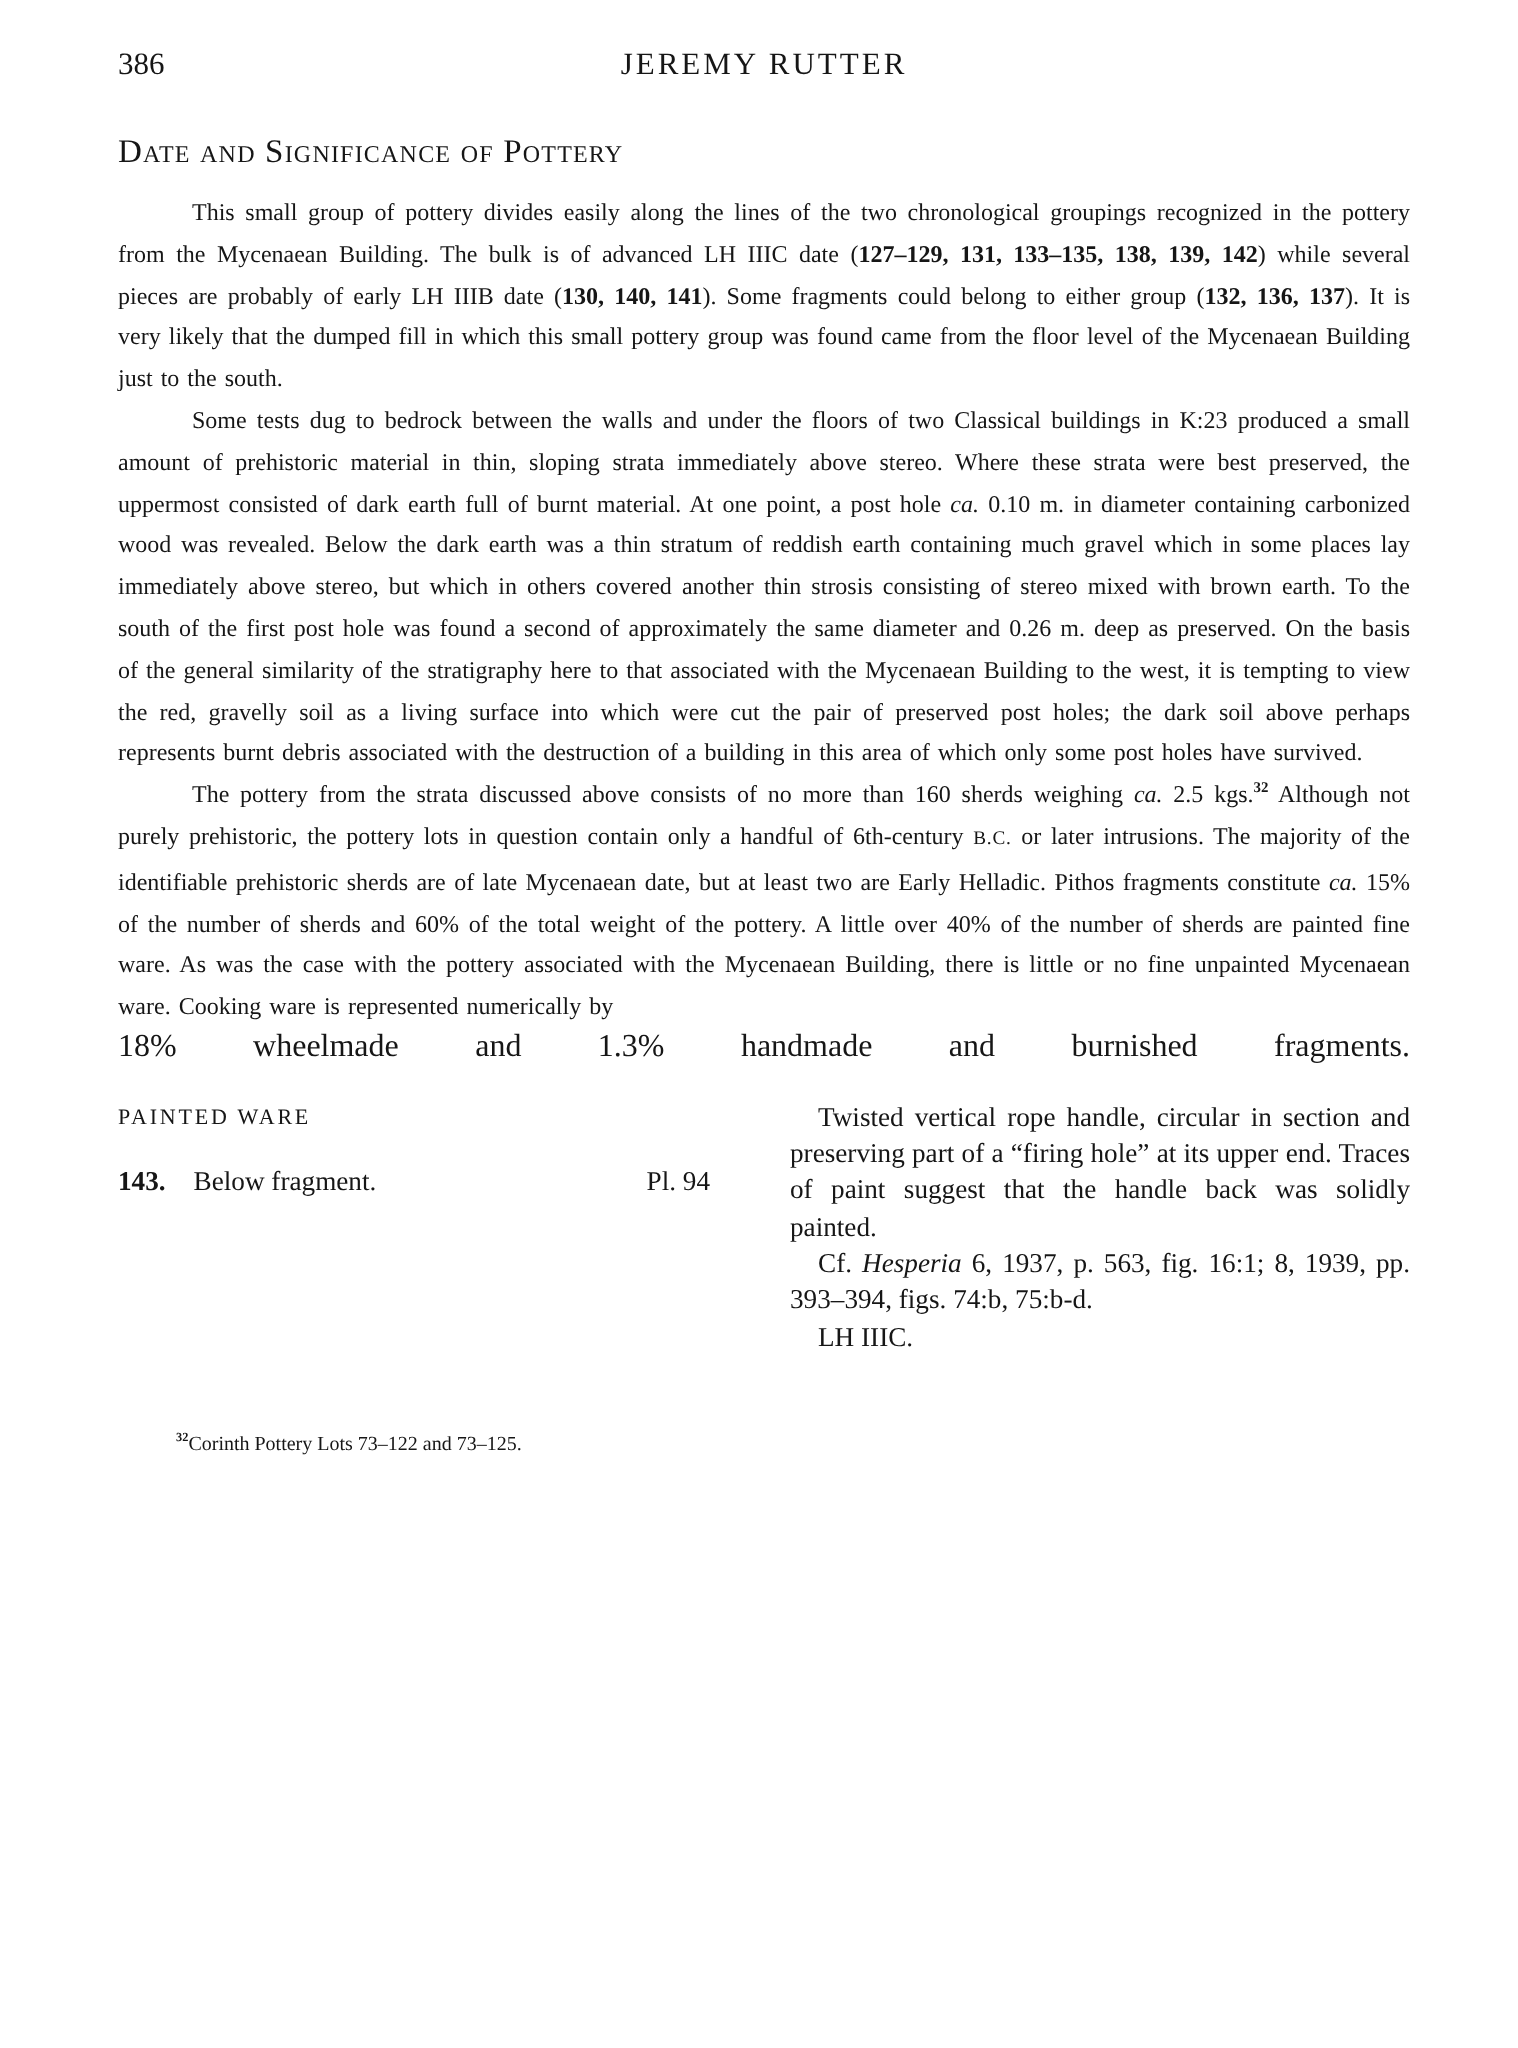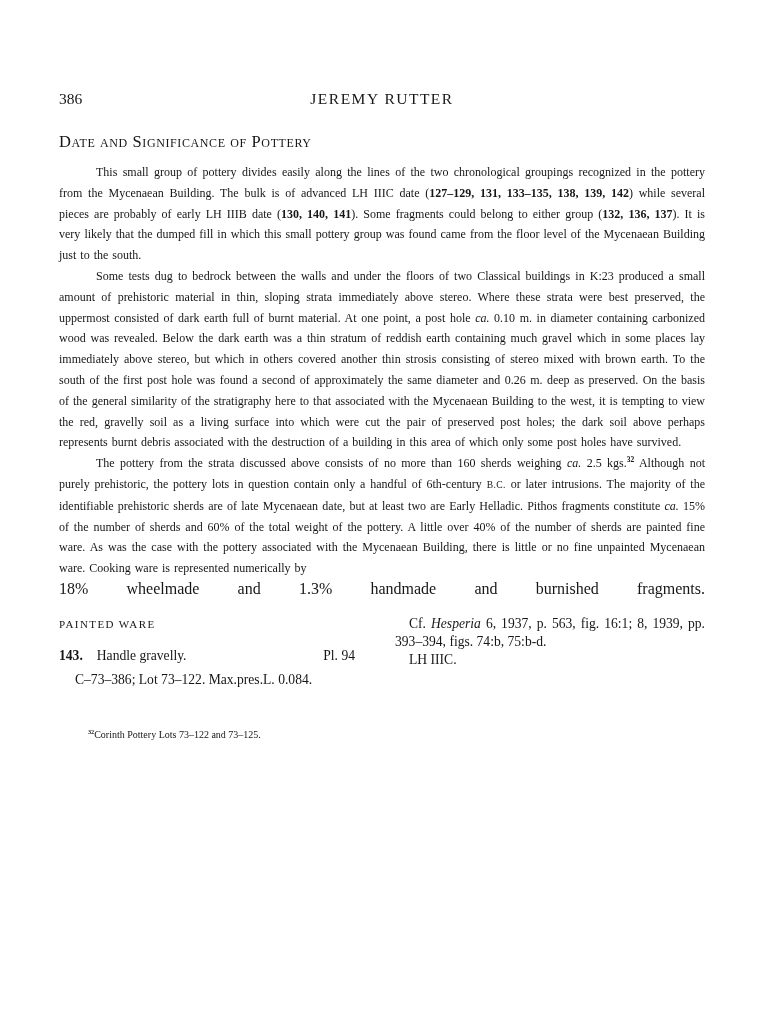--- a/index.html
+++ b/index.html
@@ -5,21 +5,21 @@
   * { margin: 0; padding: 0; box-sizing: border-box; }
   html, body { background: #e8e8e8; }
   .page {
     position: relative;
     width: 759px;
     height: 1024px;
     margin: 0 auto;
     background: #ffffff;
     color: #161616;
     font-family: "Liberation Serif", "DejaVu Serif", serif;
-    padding: 90px 54px 0 59px;
+    padding: 24px 54px 0 59px;
     overflow: hidden;
   }
   
   .running-header {
     position: relative;
     height: 18px;
     font-size: 15.5px;
     margin-bottom: 24px;
   }
   .page-num { position: absolute; left: 0; top: 0; }
@@ -117,26 +117,26 @@
 
   <p class="body ind"><span>The pottery from the strata discussed above consists of no more than 160 sherds weighing </span><i>ca.</i><span> 2.5 kgs.</span><span class="sup">32</span><span> Although not purely prehistoric, the pottery lots in question contain only a handful of 6th-century </span><span class="sc">B.C.</span><span> or later intrusions. The majority of the identifiable prehistoric sherds are of late Mycenaean date, but at least two are Early Helladic. Pithos fragments constitute </span><i>ca.</i><span> 15% of the number of sherds and 60% of the total weight of the pottery. A little over 40% of the number of sherds are painted fine ware. As was the case with the pottery associated with the Mycenaean Building, there is little or no fine unpainted Mycenaean ware. Cooking ware is represented numerically by</span></p>
 
   <div class="force-line">18% wheelmade and 1.3% handmade and burnished fragments.</div>
 
   <div class="catalog">
     <div class="col">
       <h3 class="ware-heading">PAINTED WARE</h3>
       <div class="entry-line">
         <span class="entry-num">143.</span>
-        <span class="entry-title">Handle gravelly.</span>
+        <span class="entry-title">Below fragment.</span>
         <span class="plate">Pl. 94</span>
       </div>
-      <p class="entry-details">C–73–386; Lot 73–122. Max.pres.L. 0.084.</p>
     </div>
     <div class="col">
+      <p class="cat-p">Twisted vertical rope handle, circular in section and preserving part of a “firing hole” at its upper end. Traces of paint suggest that the handle back was solidly painted.</p>
       <p class="cat-p"><span>Cf. </span><i>Hesperia</i><span> 6, 1937, p. 563, fig. 16:1; 8, 1939, pp. 393–394, figs. 74:b, 75:b-d.</span></p>
       <p class="cat-p">LH IIIC.</p>
     </div>
   </div>
 
   <p class="footnote"><span class="sup">32</span><span>Corinth Pottery Lots 73–122 and 73–125.</span></p>
 
 </div>
 
 </body></html>

